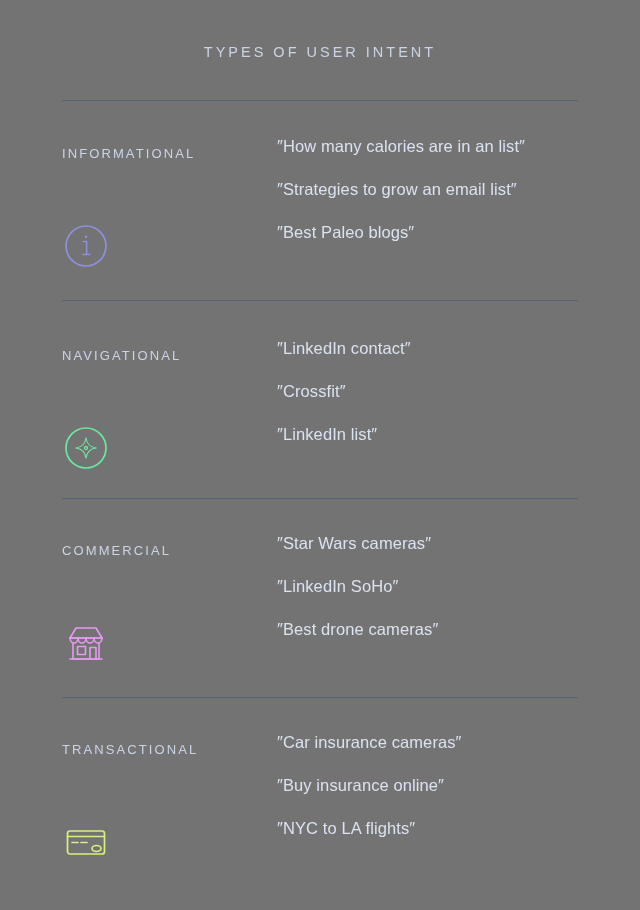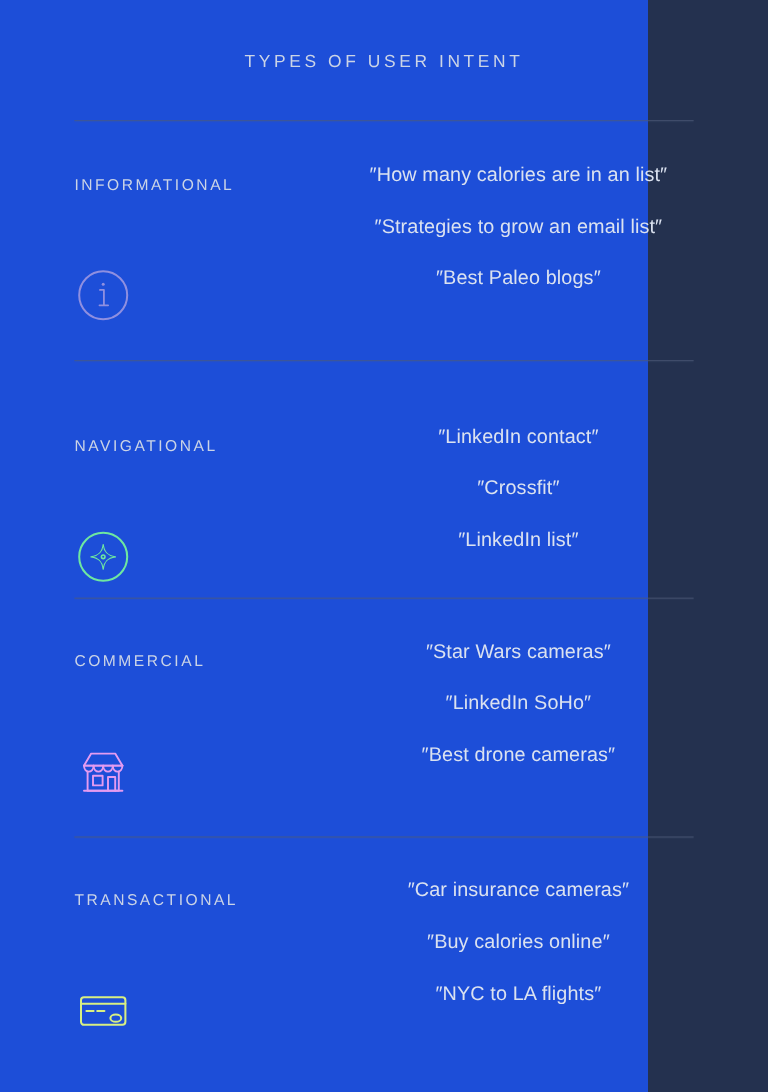--- a/index.html
+++ b/index.html
@@ -8,23 +8,23 @@
   }
   body {
     width: 640px;
     height: 910px;
     background: #24314f;
     font-family: "Liberation Sans", sans-serif;
     overflow: hidden;
   }
   .page {
     position: relative;
-    width: 540px;
+    width: 640px;
     height: 910px;
-    background: #1d4ed8;
+    background: #737373;
     box-sizing: border-box;
   }
 
   
   .title {
     position: absolute;
     top: 44px;
     left: 0;
     width: 640px;
     text-align: center;
@@ -48,24 +48,23 @@
   .divider.d2 { top: 300px; }
   .divider.d3 { top: 498px; }
   .divider.d4 { top: 697px; }
 
   
   .section {
     position: absolute;
     left: 62px;
     width: 516px;
     height: 180px;
-    text-align: center;
   }
   .section.s1 { top: 130px; }
-  .section.s2 { top: 348px; }
+  .section.s2 { top: 332px; }
   .section.s3 { top: 527px; }
   .section.s4 { top: 726px; }
 
   .sec-label {
     position: absolute;
     left: 0;
     top: 16px;
     color: #cbd4e6;
     font-size: 13px;
     letter-spacing: 2.1px;
@@ -174,18 +173,18 @@
           <rect x="5.5" y="13" width="37" height="23" rx="2.5"></rect>
           <path d="M5.5 18.5 L42.5 18.5"></path>
           <path d="M10 24.5 L16 24.5"></path>
           <path d="M19 24.5 L25 24.5"></path>
           <ellipse cx="34.5" cy="30.5" rx="4.5" ry="3"></ellipse>
         </g>
       </svg>
     </div>
     <div class="examples">
       <div class="example">″Car insurance cameras″</div>
-      <div class="example">″Buy calories online″</div>
+      <div class="example">″Buy insurance online″</div>
       <div class="example">″NYC to LA flights″</div>
     </div>
   </div>
 
 </div>
 
 </body></html>

